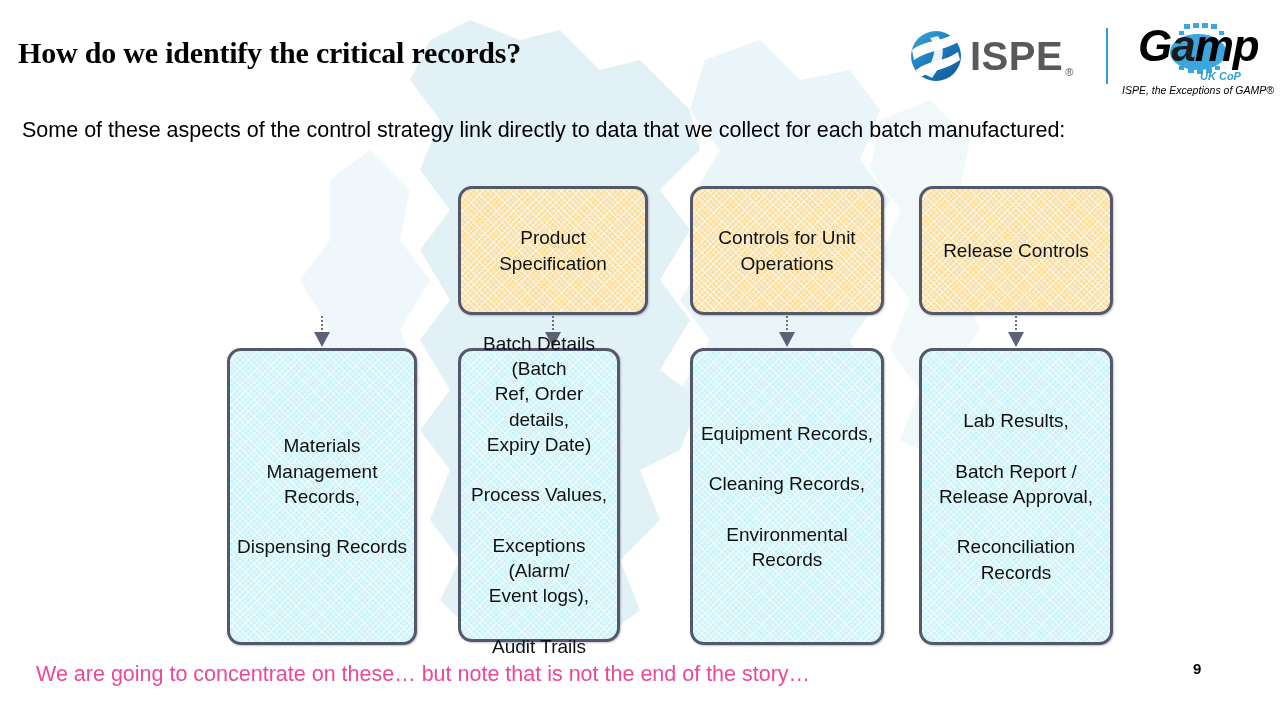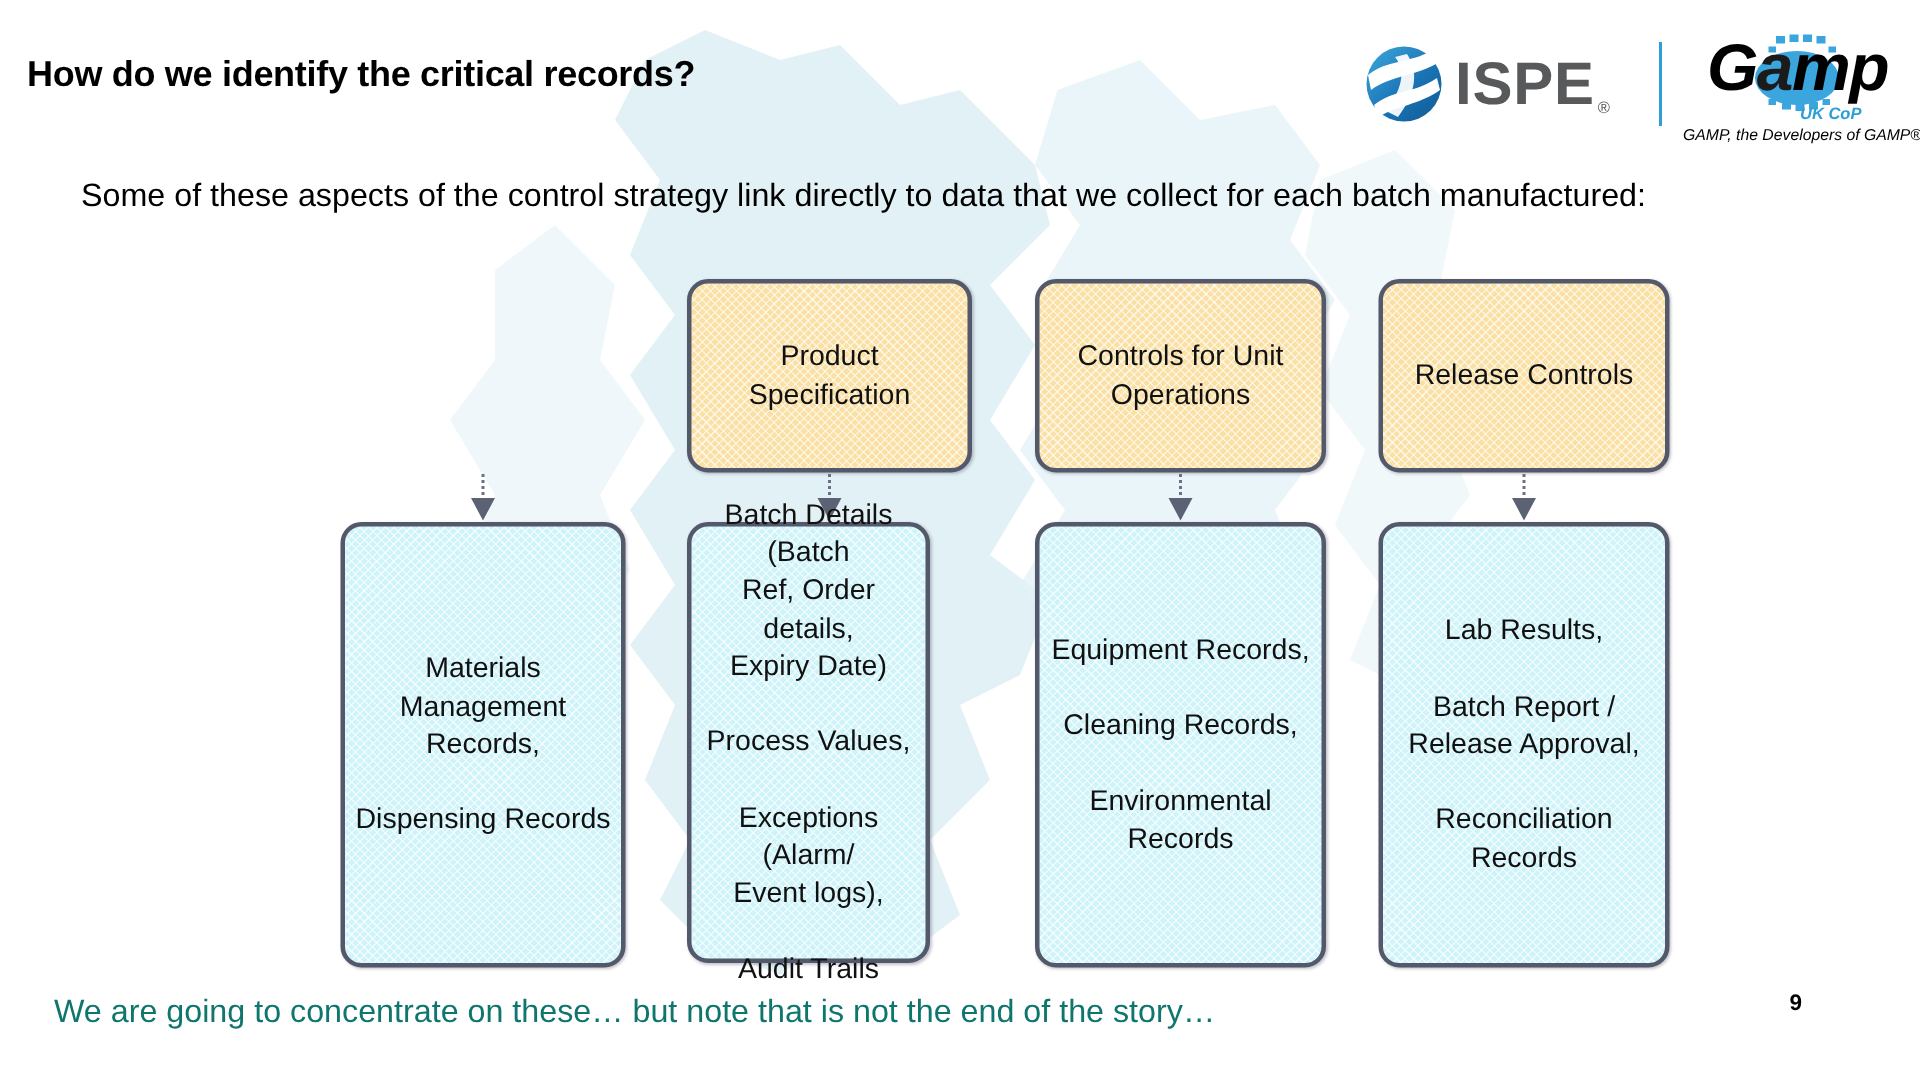--- a/index.html
+++ b/index.html
@@ -25,26 +25,27 @@
     width: 1280px; height: 720px;
     pointer-events: none;
     z-index: 0;
   }
 
   
   #title {
     position: absolute;
     left: 18px;
     top: 36px;
-    font-size: 24px;
+    font-size: 30px;
     font-weight: bold;
     color: #000000;
     letter-spacing: -0.2px;
     white-space: nowrap;
     z-index: 3;
+    font-family: Liberation Serif, serif;
   }
 
   #logo-block {
     position: absolute;
     right: 10px;
     top: 22px;
     width: 360px;
     height: 80px;
     z-index: 3;
   }
@@ -153,29 +154,28 @@
   
   #intro {
     position: absolute;
     left: 22px;
     top: 116px;
     width: 1140px;
     font-size: 21.5px;
     line-height: 1.35;
     color: #000000;
     z-index: 3;
-    margin-left: 32px;
   }
 
   #footnote {
     position: absolute;
     left: 36px;
     top: 662px;
     font-size: 21.5px;
-    color: #0f766e;
+    color: #ec4899;
     white-space: nowrap;
     z-index: 3;
   }
 
   #page-number {
     position: absolute;
     left: 1193px;
     top: 660px;
     font-size: 15px;
     font-weight: bold;
@@ -308,21 +308,21 @@
             <rect x="59" y="47" width="6" height="5"></rect>
               <rect x="68" y="46" width="6" height="5"></rect>
             <rect x="77" y="44" width="5" height="4"></rect>
           </g>
         </svg>
         <div class="gamp-ellipse"></div>
         <div class="gamp-text"><span>G</span><span class="gamp-at">a</span><span>mp</span></div>
         <span class="gamp-reg">®</span>
       </div>
       <div class="gamp-ukcop">UK CoP</div>
-      <div class="gamp-tag">GAMP, the Developers of GAMP®</div>
+      <div class="gamp-tag">ISPE, the Exceptions of GAMP®</div>
     </div>
   </div>
 
   <div id="intro">Some of these aspects of the control strategy link directly to data that we collect for each batch manufactured:</div>
 
   <div id="diagram">
 
     <div class="connector" style="left:314px; top:316px; height:32px;">
       <span class="stem"></span>
       <span class="head"></span>

